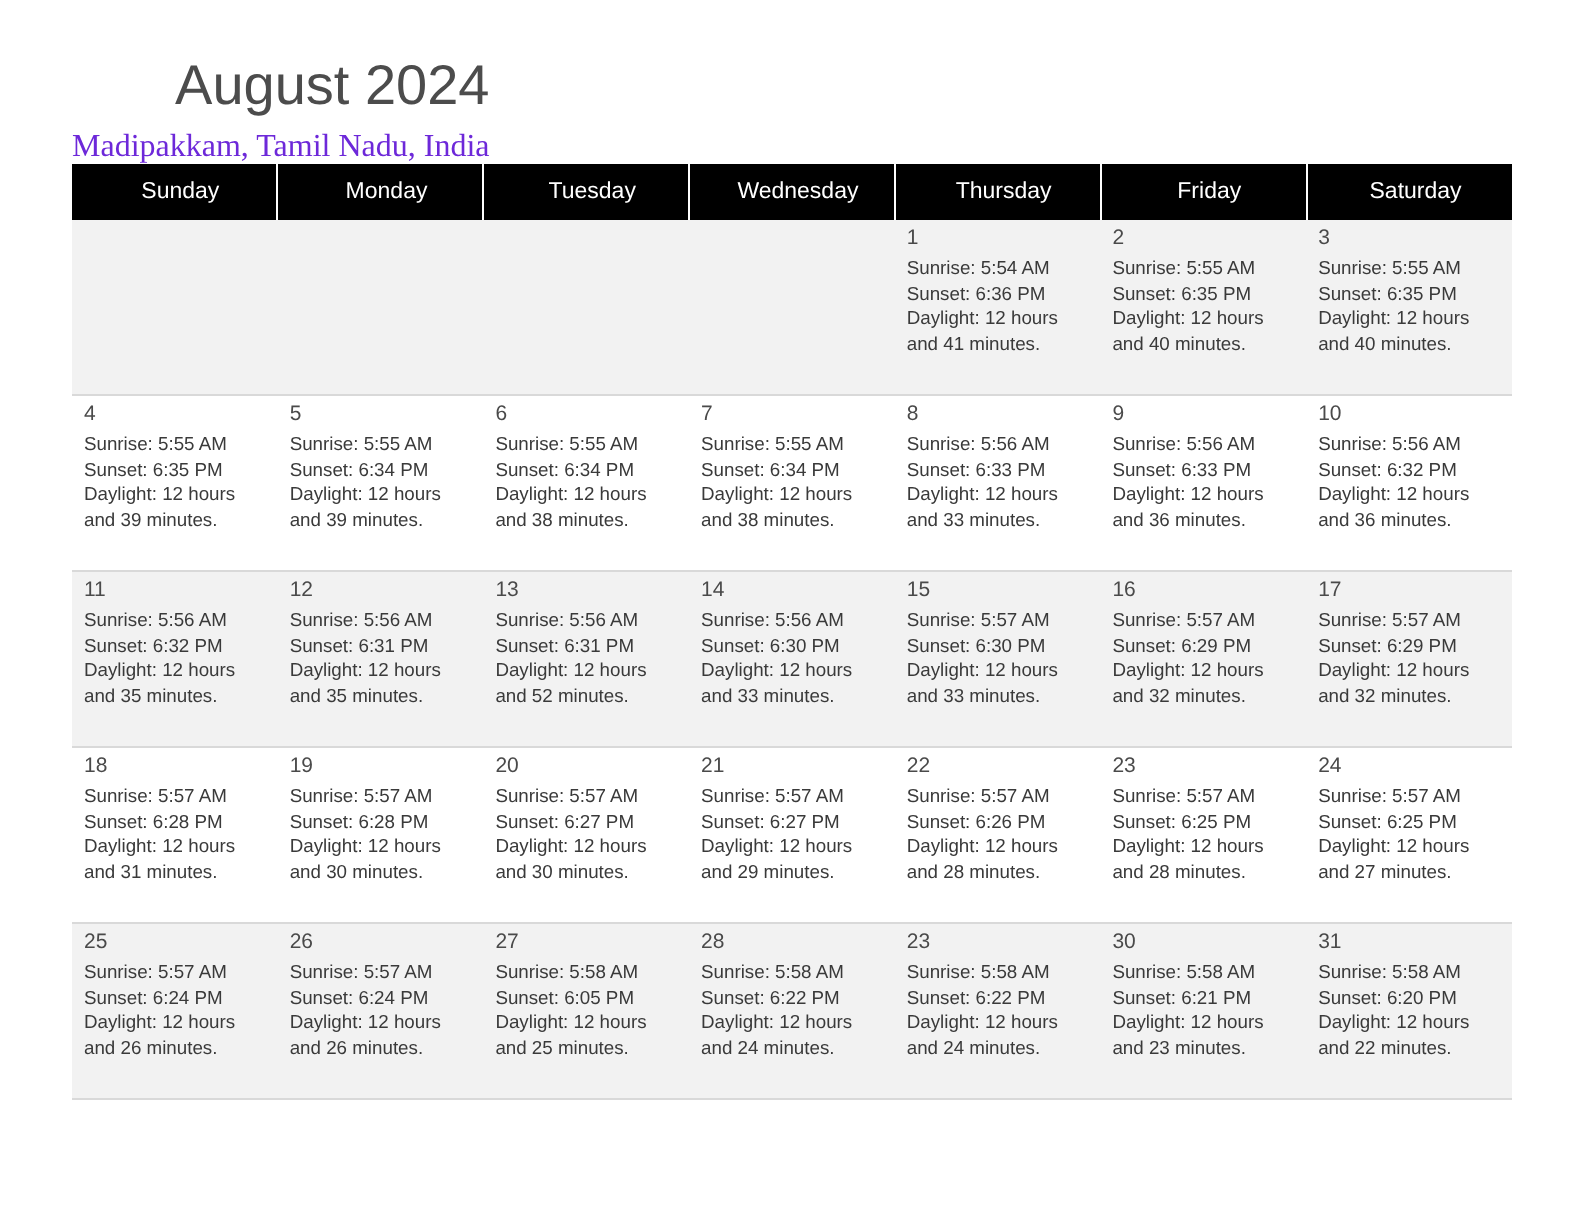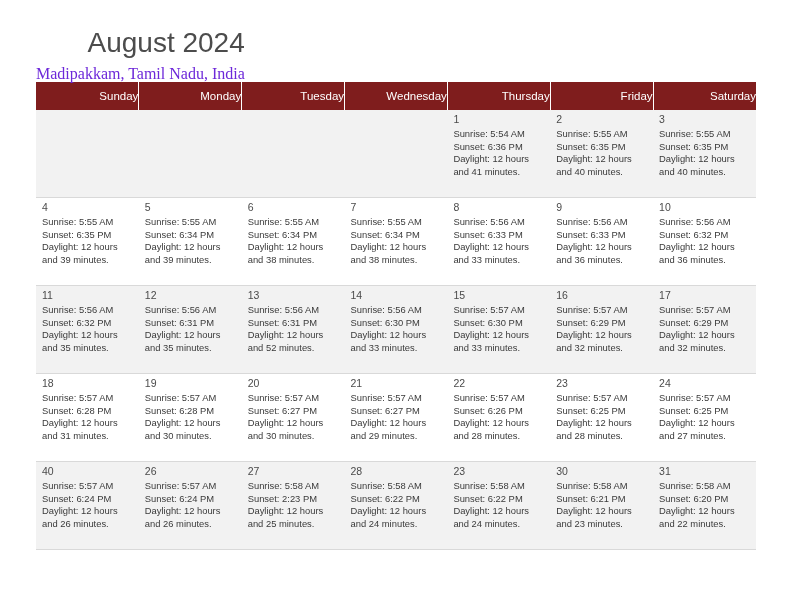--- a/index.html
+++ b/index.html
@@ -74,25 +74,25 @@
     line-height: 16px;
     font-family: Liberation Serif, serif;
   }
   table.cal {
     width: 720px;
     border-collapse: collapse;
     table-layout: fixed;
     margin-top: 12px;
   }
   table.cal th {
-    background: #7f1d1d;
+    background: #000000;
     color: #ffffff;
     font-size: 11.5px;
     font-weight: normal;
-    text-align: right;
+    text-align: center;
     padding: 5px 0 5px 6px;
     height: 18px;
     border-right: 1px solid #ffffff;
   }
   table.cal th:last-child { border-right: none; }
   table.cal td {
     vertical-align: top;
     height: 80px;
     padding: 3px 5px 4px 6px;
     border-bottom: 1px solid #d9d9d9;
@@ -360,42 +360,42 @@
             <div class="info">
               <div>Sunrise: 5:57 AM</div>
               <div>Sunset: 6:25 PM</div>
               <div>Daylight: 12 hours</div>
               <div>and 27 minutes.</div>
             </div>
           </td>
         </tr>
         <tr class="shade">
           <td>
-            <span class="daynum">40</span>
+            <span class="daynum">25</span>
             <div class="info">
               <div>Sunrise: 5:57 AM</div>
               <div>Sunset: 6:24 PM</div>
               <div>Daylight: 12 hours</div>
               <div>and 26 minutes.</div>
             </div>
           </td>
           <td>
             <span class="daynum">26</span>
             <div class="info">
               <div>Sunrise: 5:57 AM</div>
               <div>Sunset: 6:24 PM</div>
               <div>Daylight: 12 hours</div>
               <div>and 26 minutes.</div>
             </div>
           </td>
           <td>
             <span class="daynum">27</span>
             <div class="info">
               <div>Sunrise: 5:58 AM</div>
-              <div>Sunset: 2:23 PM</div>
+              <div>Sunset: 6:05 PM</div>
               <div>Daylight: 12 hours</div>
               <div>and 25 minutes.</div>
             </div>
           </td>
           <td>
             <span class="daynum">28</span>
             <div class="info">
               <div>Sunrise: 5:58 AM</div>
               <div>Sunset: 6:22 PM</div>
               <div>Daylight: 12 hours</div>

